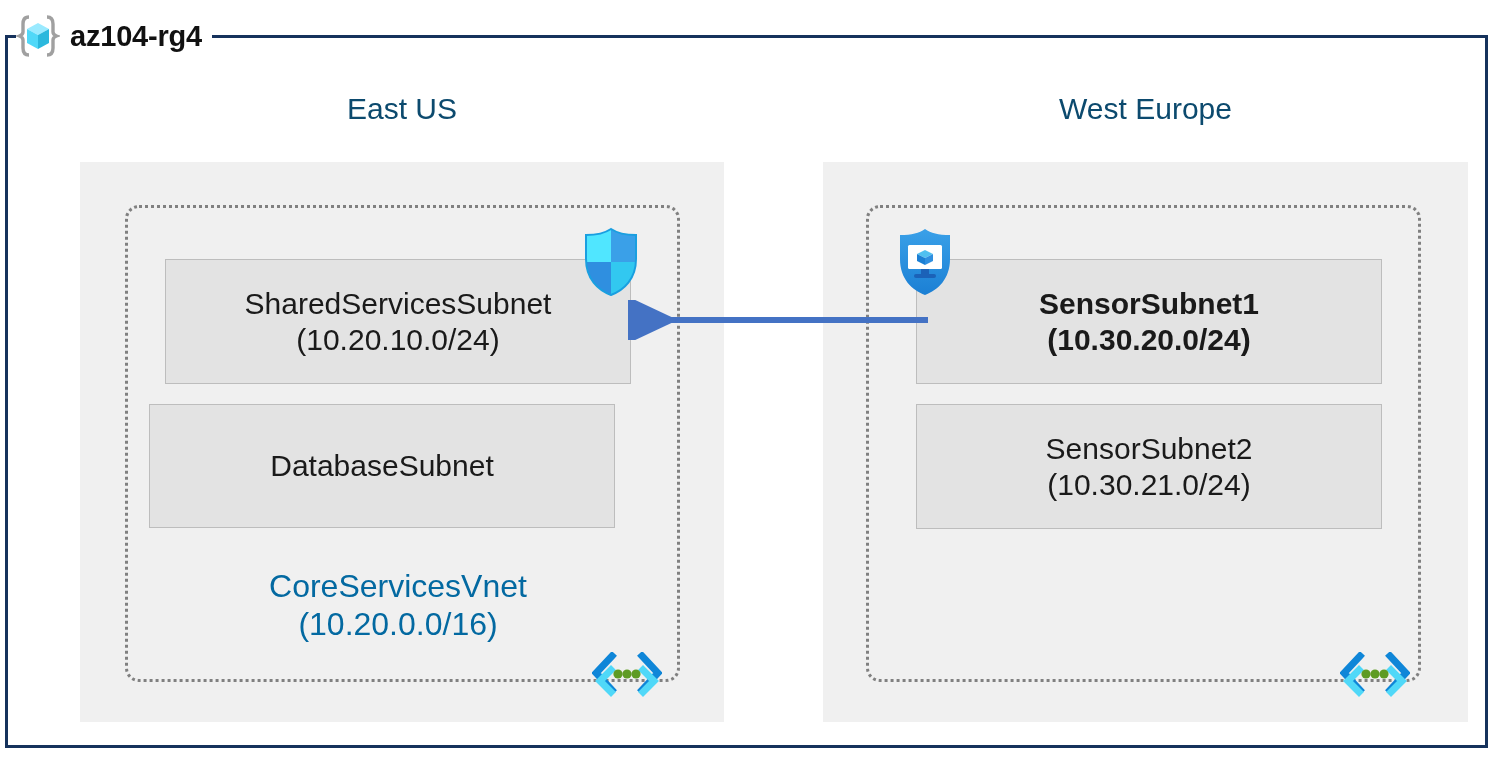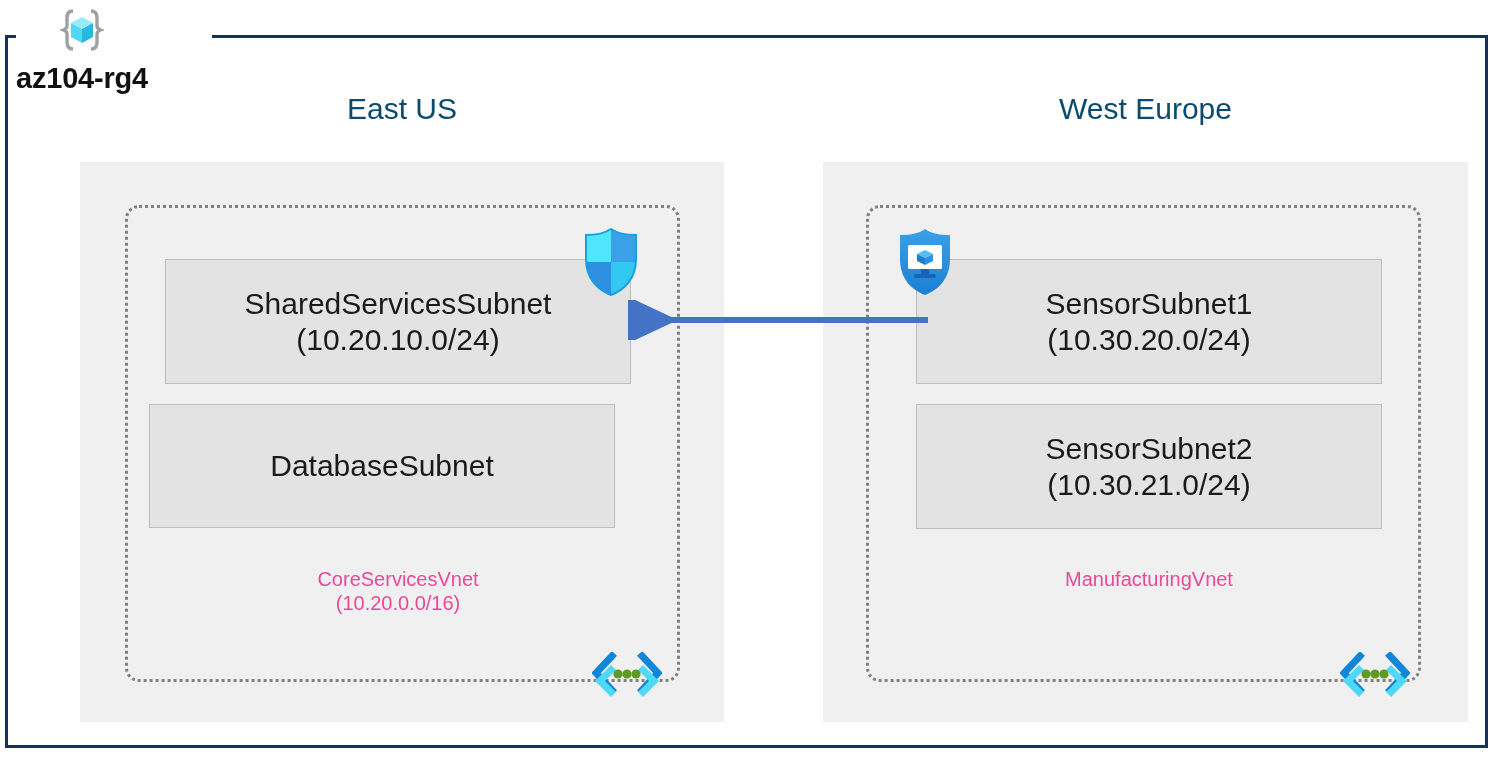--- a/index.html
+++ b/index.html
@@ -40,21 +40,20 @@
 
   #rg-header {
     position: absolute;
     left: 16px;
     top: 8px;
     height: 56px;
     display: flex;
     align-items: center;
     gap: 10px;
     z-index: 5;
-    flex-direction: column;
   }
 
   #rg-title {
     font-size: 29px;
     font-weight: bold;
     color: #111111;
     letter-spacing: -0.2px;
     white-space: nowrap;
   }
 
@@ -104,32 +103,32 @@
     line-height: 1.18;
   }
   .subnet-name, .subnet-cidr {
     font-size: 30px;
     color: #1a1a1a;
     white-space: nowrap;
   }
 
   #subnet-shared   { left: 165px; top: 259px; width: 466px; height: 125px; }
   #subnet-database { left: 149px; top: 404px; width: 466px; height: 124px; }
-  #subnet-sensor1  { left: 916px; top: 259px; width: 466px; height: 125px; }
+  #subnet-sensor1  { left: 916px; top: 259px; width: 466px; height: 125px; font-weight: bold; }
   #subnet-sensor2  { left: 916px; top: 404px; width: 466px; height: 125px; align-items: center; }
 
   
   .vnet-caption {
     position: absolute;
     text-align: center;
     line-height: 1.18;
   }
   .vnet-name, .vnet-cidr {
-    font-size: 20px;
-    color: #ec4899;
+    font-size: 32px;
+    color: #0369a1;
     white-space: nowrap;
     display: block;
   }
   #vnet-caption-core  { left: 165px; top: 568px; width: 466px; }
   #vnet-caption-manuf { left: 916px; top: 568px; width: 466px; }
 
   
   .icon-shield {
     position: absolute;
     width: 66px;
@@ -193,21 +192,20 @@
   <span class="subnet-name">SensorSubnet1</span>
   <span class="subnet-cidr">(10.30.20.0/24)</span>
 </div>
 
 <div class="subnet-box" id="subnet-sensor2">
   <span class="subnet-name">SensorSubnet2</span>
   <span class="subnet-cidr">(10.30.21.0/24)</span>
 </div>
 
 <div class="vnet-caption" id="vnet-caption-manuf">
-  <span class="vnet-name">ManufacturingVnet</span>
 </div>
 
 <svg id="peering-arrow" viewBox="0 0 310 40">
   <defs>
     <marker id="arrowhead-left" markerWidth="9" markerHeight="9" refX="7.5" refY="4.5" orient="auto" markerUnits="strokeWidth">
       <path d="M 8.5,0.6 L 0.2,4.5 L 8.5,8.4 Z" fill="#4472c4"></path>
     </marker>
   </defs>
   <line x1="308" y1="20" x2="14" y2="20" stroke="#4472c4" stroke-width="6" marker-end="url(#arrowhead-left)"></line>
 </svg>

